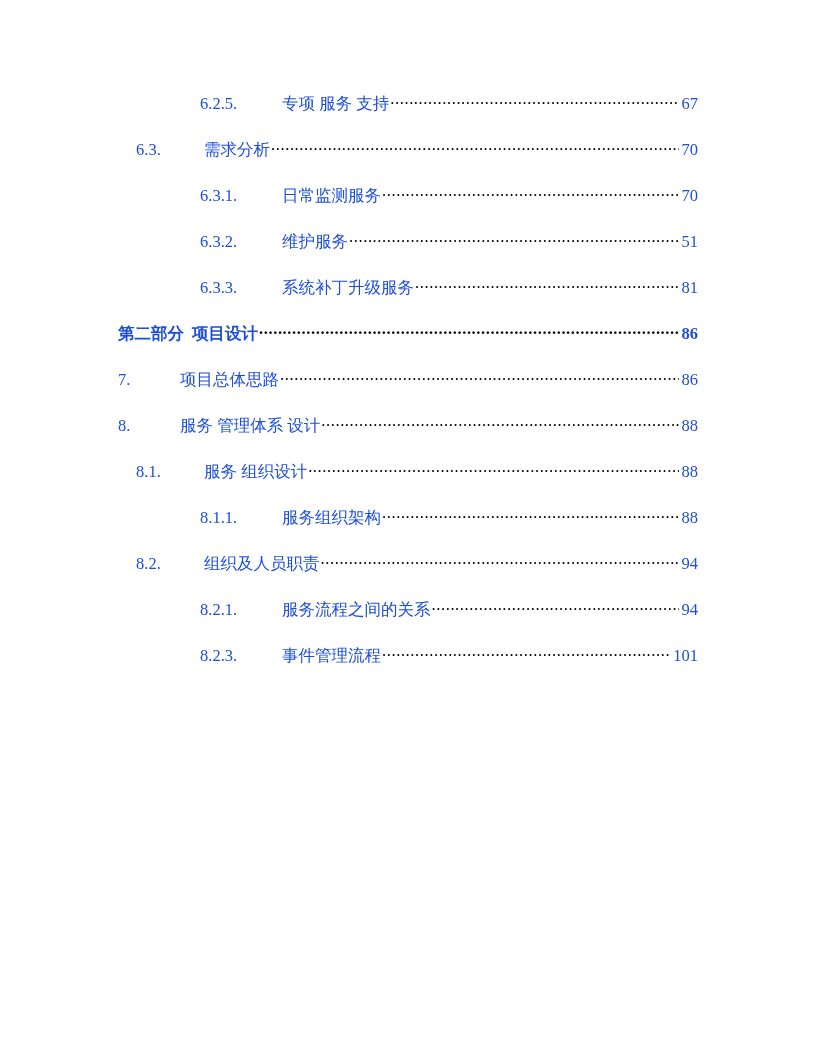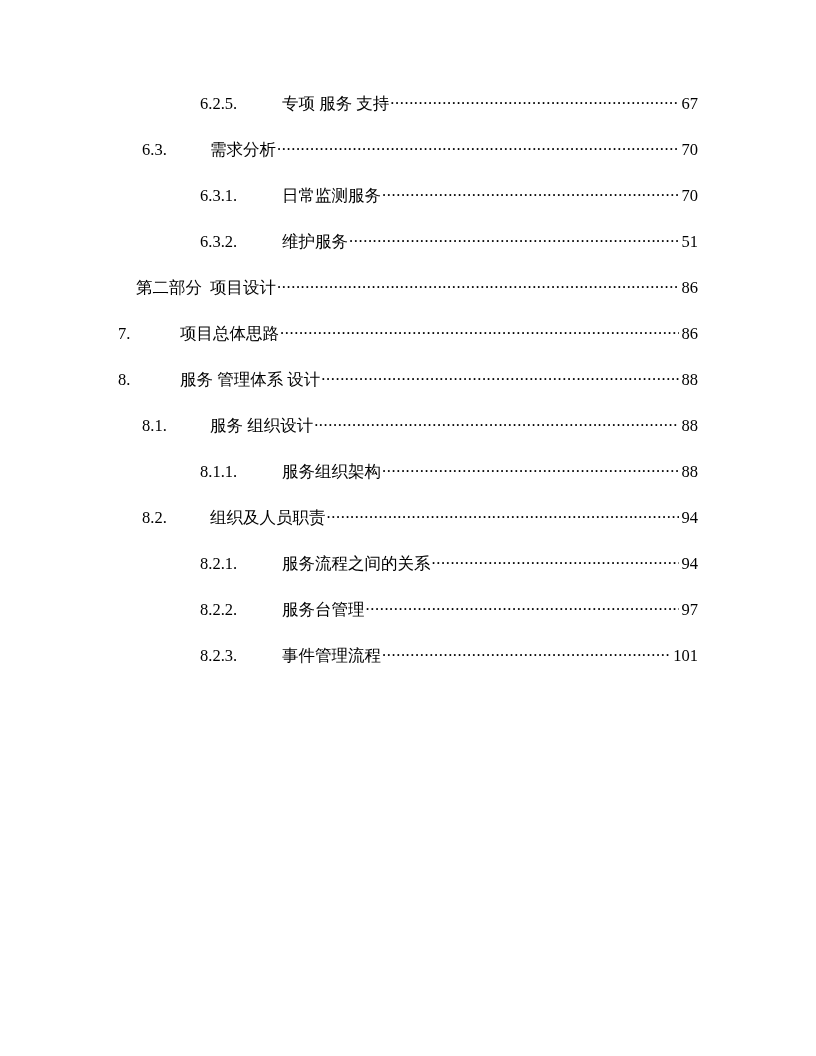--- a/index.html
+++ b/index.html
@@ -6,21 +6,21 @@
     margin: 0;
     padding: 0;
     background: #ffffff;
   }
   .page {
     width: 816px;
     height: 1056px;
     position: relative;
     background: #ffffff;
     font-family: "Liberation Serif", "DejaVu Serif", serif;
-    color: #000000;
+    color: #1d4ed8;
     overflow: hidden;
     box-sizing: border-box;
   }
   .toc {
     position: absolute;
     left: 118px;
     top: 92px;
     width: 580px;
   }
   .toc-entry {
@@ -58,25 +58,25 @@
   }
   .toc-entry .page-no {
     flex: 0 0 auto;
     text-align: left;
     padding-left: 2px;
   }
 
   
   .lvl-1 { margin-left: 0px; }
   .lvl-1 .num { width: 60px; }
-  .lvl-2 { margin-left: 24px; }
+  .lvl-2 { margin-left: 18px; }
   .lvl-2 .num { width: 66px; }
   .lvl-3 { margin-left: 82px; }
   .lvl-3 .num { width: 80px; }
-  .lvl-part { margin-left: 18px; }
+  .lvl-part { margin-left: 0px; font-weight: bold; }
   .lvl-part .num { width: auto; padding-right: 6px; }
 </style>
 </head>
 <body>
 
 <div class="page">
   <div class="toc" id="toc-root">
       <div class="toc-entry lvl-3">
         <span class="num">6.2.5.</span>
         <span class="title">专项 服务 支持</span>
@@ -93,20 +93,26 @@
         <span class="num">6.3.1.</span>
         <span class="title">日常监测服务</span>
         <span class="leader"></span>
         <span class="page-no">70</span>
       </div>
       <div class="toc-entry lvl-3">
         <span class="num">6.3.2.</span>
         <span class="title">维护服务</span>
         <span class="leader"></span>
         <span class="page-no">51</span>
+      </div>
+      <div class="toc-entry lvl-3">
+        <span class="num">6.3.3.</span>
+        <span class="title">系统补丁升级服务</span>
+        <span class="leader"></span>
+        <span class="page-no">81</span>
       </div>
       <div class="toc-entry lvl-part">
         <span class="num">第二部分</span>
         <span class="title">项目设计</span>
         <span class="leader"></span>
         <span class="page-no">86</span>
       </div>
       <div class="toc-entry lvl-1">
         <span class="num">7.</span>
         <span class="title">项目总体思路</span>
@@ -137,25 +143,19 @@
         <span class="leader"></span>
         <span class="page-no">94</span>
       </div>
       <div class="toc-entry lvl-3">
         <span class="num">8.2.1.</span>
         <span class="title">服务流程之间的关系</span>
         <span class="leader"></span>
         <span class="page-no">94</span>
       </div>
       <div class="toc-entry lvl-3">
-        <span class="num">8.2.2.</span>
-        <span class="title">服务台管理</span>
-        <span class="leader"></span>
-        <span class="page-no">97</span>
-      </div>
-      <div class="toc-entry lvl-3">
         <span class="num">8.2.3.</span>
         <span class="title">事件管理流程</span>
         <span class="leader"></span>
         <span class="page-no">101</span>
       </div>
     </div>
 </div>
 
 </body></html>

